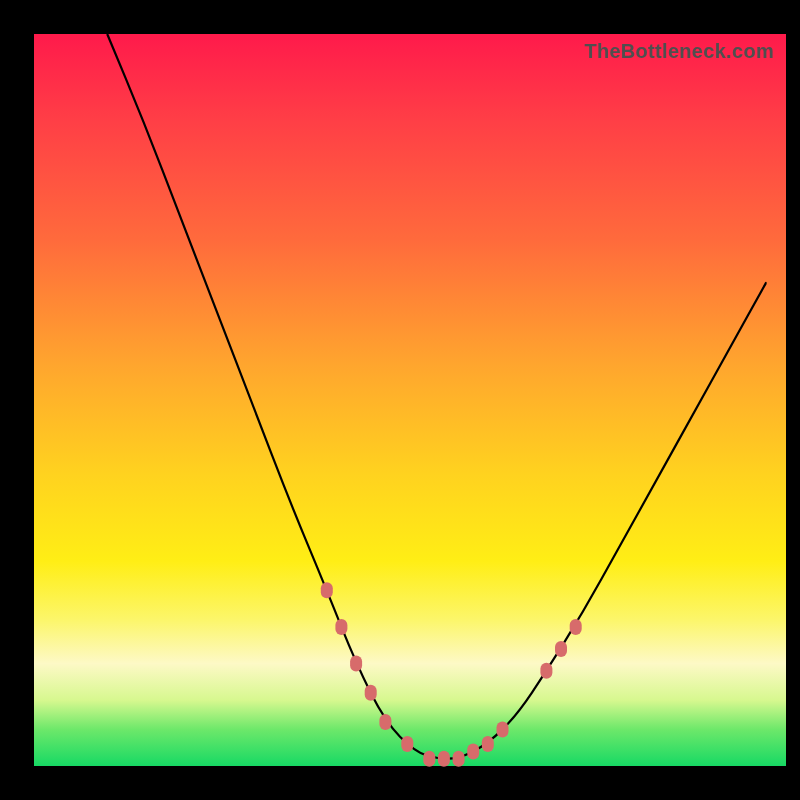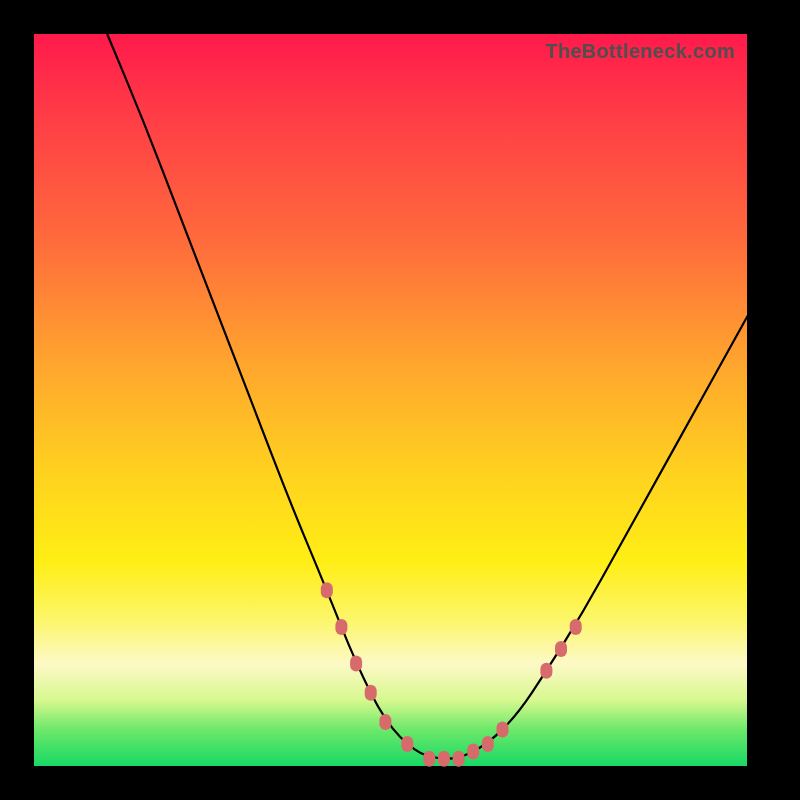--- a/index.html
+++ b/index.html
@@ -14,38 +14,37 @@
   .outer {
     position: relative;
     width: 800px;
     height: 800px;
     background: #000;
   }
   .plot-area {
     position: absolute;
     left: 34px;
     top: 34px;
-    width: 668px;
+    width: 752px;
     height: 732px;
     
     background: linear-gradient(
       to bottom,
       #ff1a4b 0%,
       #ff3f46 12%,
       #ff6a3c 28%,
       #ffa52e 45%,
       #ffd21f 60%,
       #ffee15 72%,
       #fcf66a 80%,
       #fdf9c6 86%,
       #d7f88f 91%,
       #6de86a 95%,
       #17d964 100%
     );
-    padding-left: 45px;
   }
   .watermark {
     position: absolute;
     top: 6px;
     right: 12px;
     font-size: 20px;
     font-weight: 600;
     color: #4f4f4f;
     letter-spacing: 0.3px;
   }

